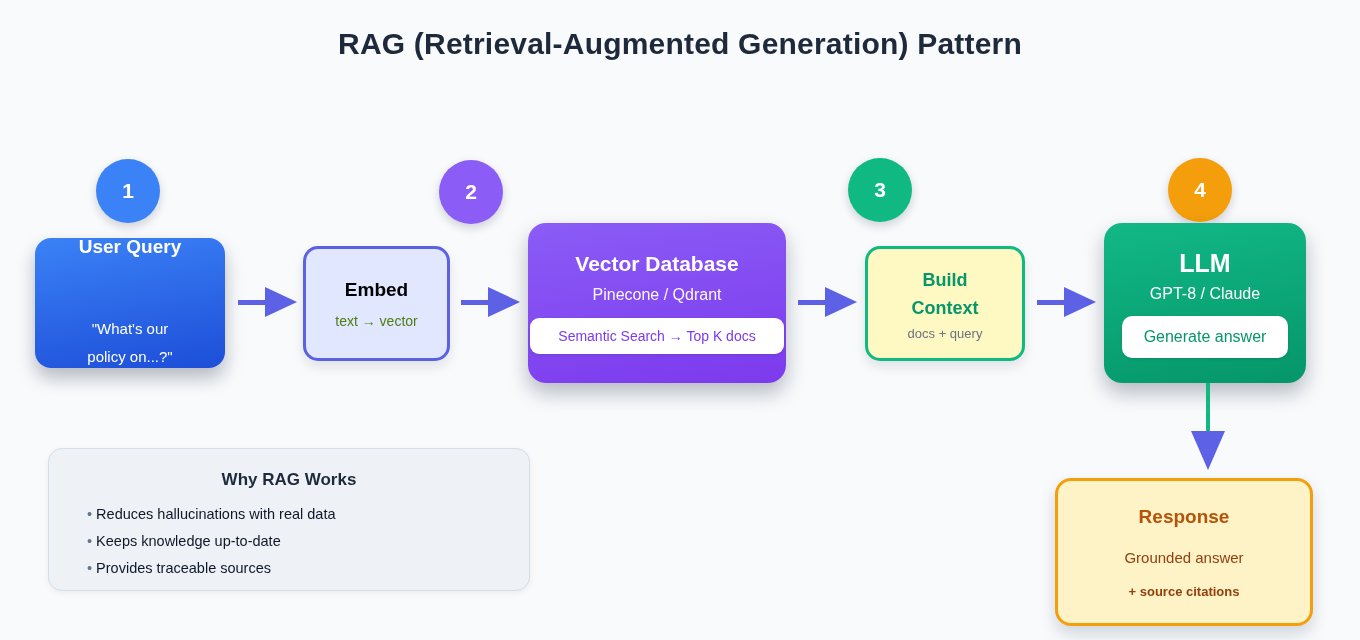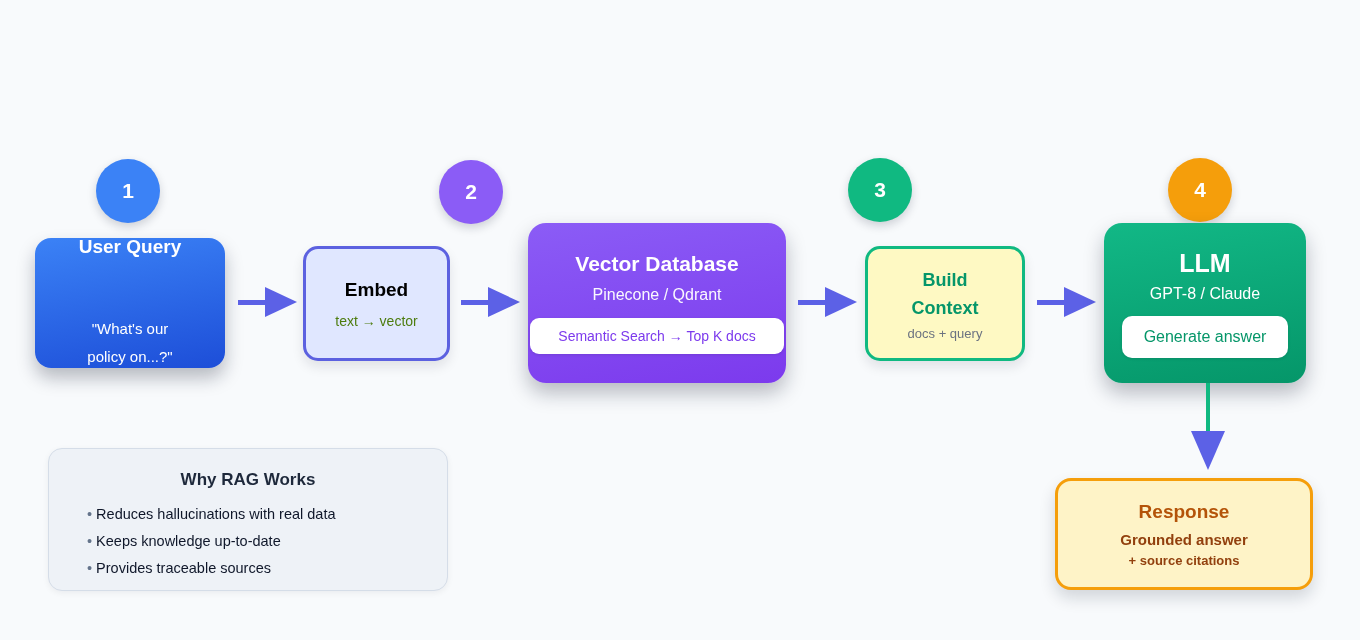--- a/index.html
+++ b/index.html
@@ -99,34 +99,35 @@
 
   .pill {
     background: #ffffff;
     border-radius: 9px;
     box-shadow: 0 1px 3px rgba(15,23,42,.12);
   }
   .box-vector-db .pill { margin-top: 14px; color: #7c3aed; font-size: 14px; padding: 10px 28px; }
   .box-llm .pill { margin-top: 13px; color: #059669; font-size: 16px; padding: 12px 22px; border-radius: 10px; }
 
   .box-response {
-    left: 1055px; top: 478px; width: 258px; height: 112px;
+    left: 1055px; top: 478px; width: 258px; height: 148px;
     border-radius: 16px;
     background: #fef3c7;
     border: 3px solid #f59e0b;
     box-shadow: 0 8px 16px rgba(15,23,42,.16);
+    gap: 13px;
   }
   .box-response .t  { color: #b45309; font-size: 19px; font-weight: 700; margin-bottom: 8px; }
-  .box-response .s1 { color: #92400e; font-size: 15px; font-weight: bold; }
+  .box-response .s1 { color: #92400e; font-size: 15px; }
   .box-response .s2 { color: #92400e; font-size: 13px; margin-top: 5px; font-weight: bold; }
 
   
   .why-panel {
     position: absolute;
-    left: 48px; top: 448px; width: 400px; height: 143px;
+    left: 48px; top: 448px; width: 482px; height: 143px;
     border-radius: 14px;
     background: #eef2f7;
     border: 1.5px solid #d5dde8;
     box-shadow: 0 2px 6px rgba(15,23,42,.06);
   }
   .why-title {
     text-align: center;
     font-size: 17px;
     font-weight: 700;
     color: #1e293b;
@@ -167,20 +168,21 @@
     border-top: 39px solid #5c61e6;
     border-left: 17px solid transparent;
     border-right: 17px solid transparent;
   }
 </style>
 </head>
 <body>
 
 <div class="canvas">
 
+  <h1 class="diagram-title">RAG (Retrieval-Augmented Generation) Pattern</h1>
 
   <div class="circle c1">1</div>
   <div class="circle c2">2</div>
   <div class="circle c3">3</div>
   <div class="circle c4">4</div>
 
   <div class="box box-user-query">
     <div class="t">User Query</div>
     <div class="s">
       <div>"What's our</div>

